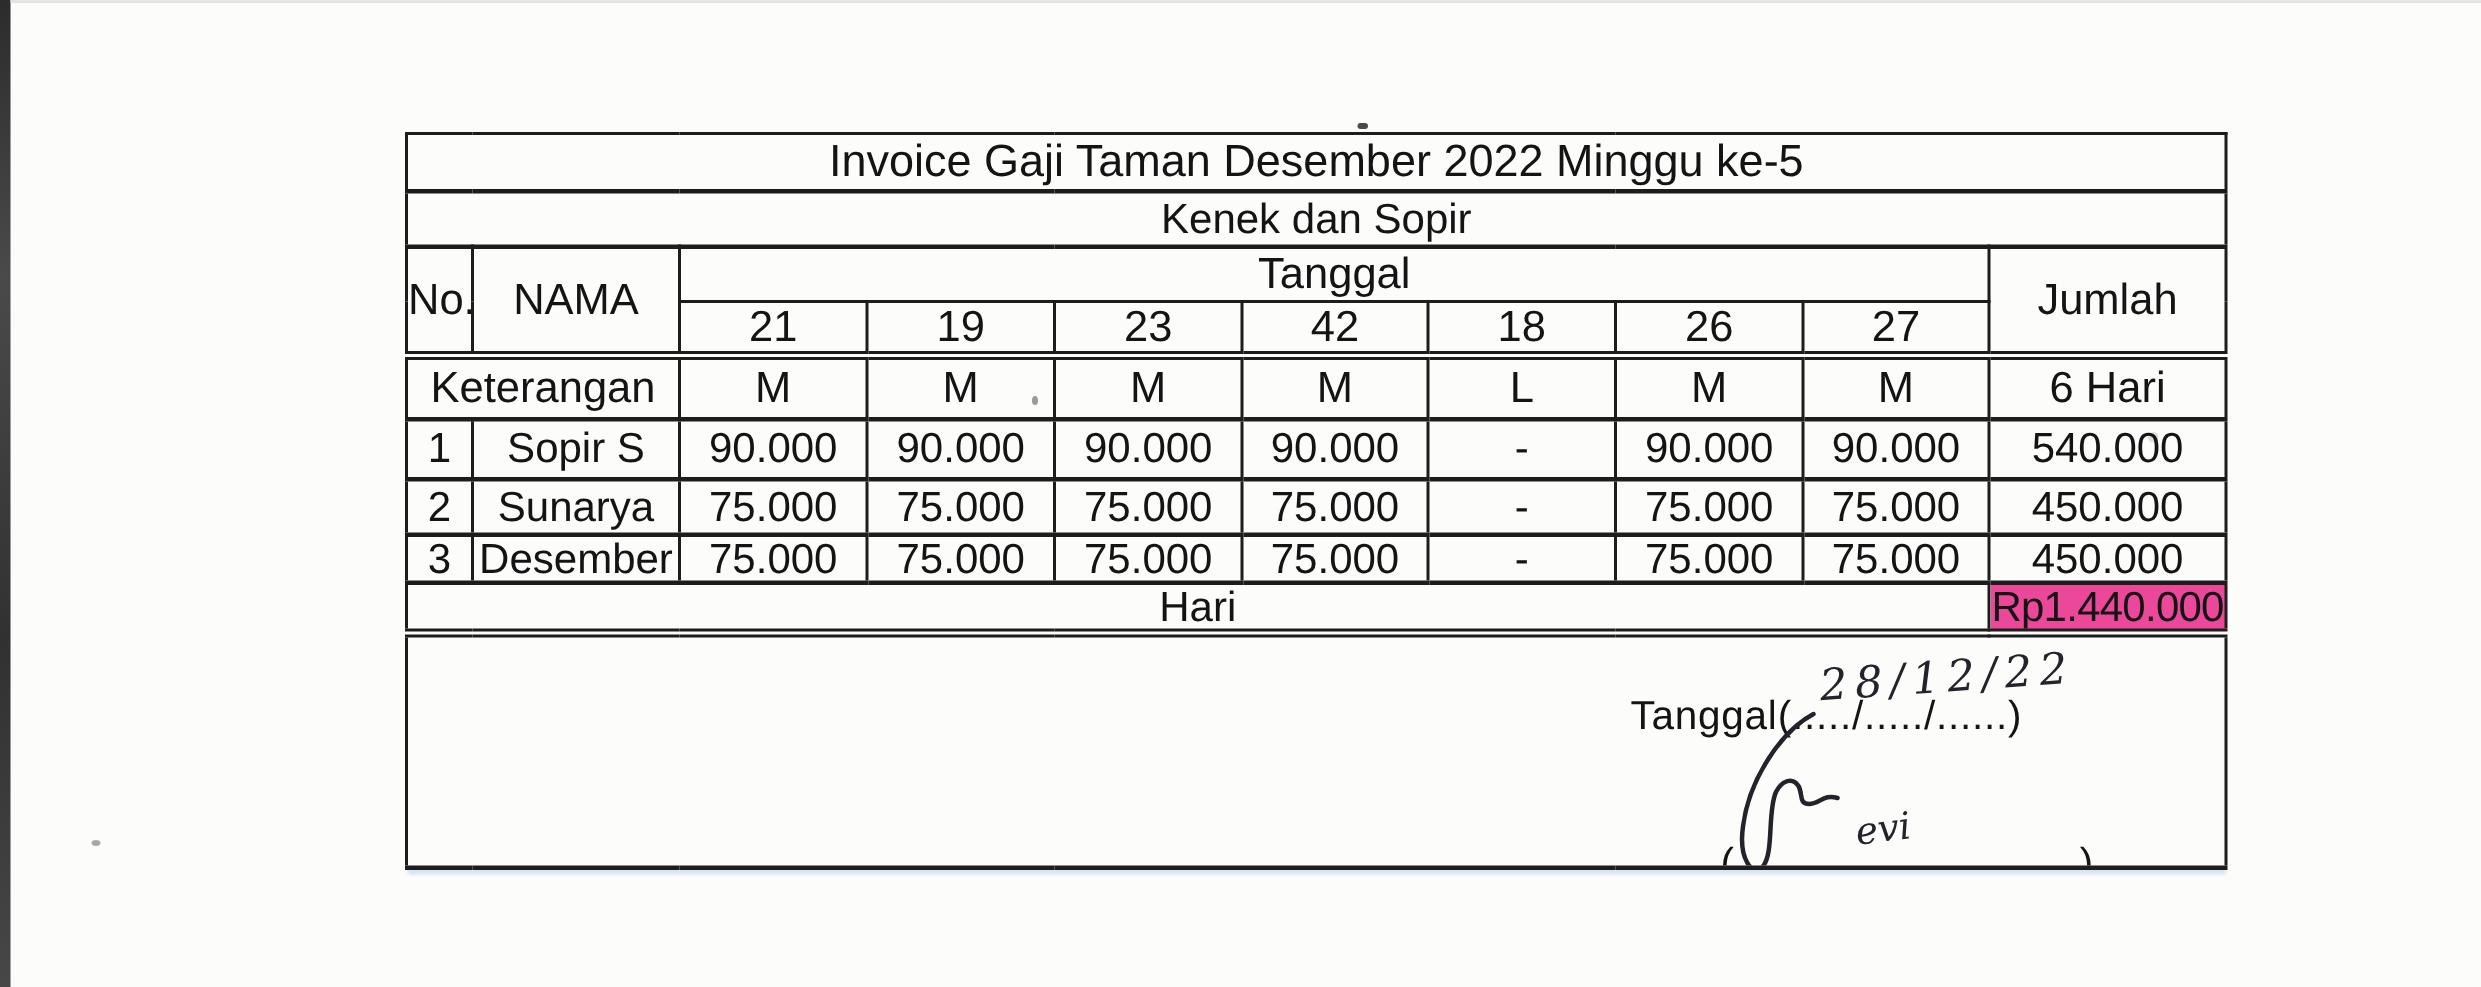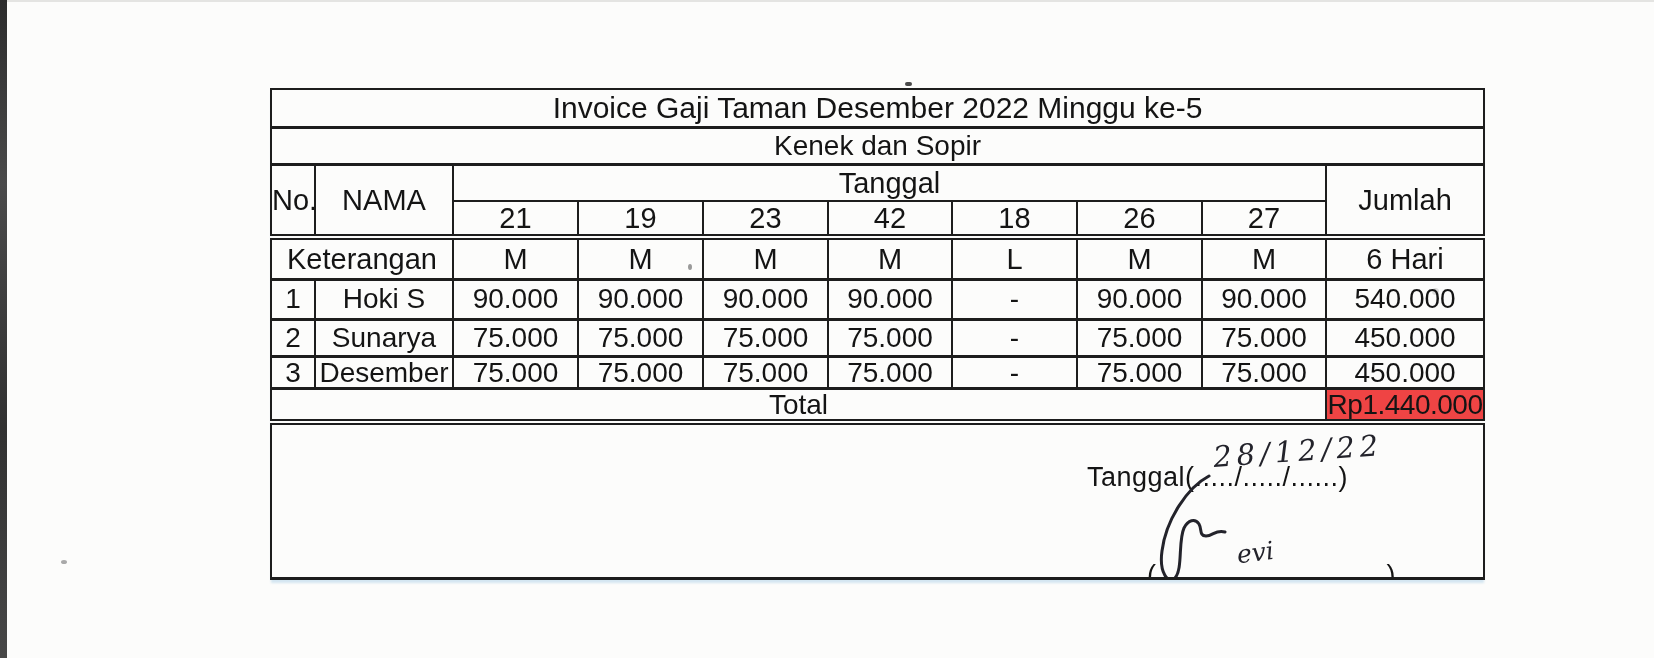--- a/index.html
+++ b/index.html
@@ -38,21 +38,21 @@
   tr.ket-row td{border-top:6px double #1d1d1d;border-bottom-width:3px;font-size:29px;}
   tr.data-row td{font-size:28px;border-bottom-width:3px;}
   tr.data-row.r1{height:40px;}
   tr.data-row.r2{height:37px;}
   tr.data-row.r3{height:31px;}
   td.num{text-align:right;padding-right:2px;}
   td.name{text-align:left;padding-left:5px;}
   td.val{text-align:right;padding-right:10px;}
   tr.total-row{height:29px;}
   tr.total-row td{font-size:28px;}
-  td.total-value{background:#ef4444;text-align:right;font-size:27px;padding-right:4px;letter-spacing:-0.5px;}
+  td.total-value{background:#ec4899;text-align:right;font-size:27px;padding-right:4px;letter-spacing:-0.5px;}
   tr.footer-row{height:156px;}
   tr.footer-row td{border-top:6px double #1d1d1d;border-bottom-width:3px;}
   .footer-inner{position:relative;width:100%;height:152px;}
 
   
   .sig-area{position:absolute;left:815px;top:20px;width:360px;height:132px;font-size:27px;}
   .sig-date-line{position:absolute;left:0;top:18px;letter-spacing:0.5px;}
   .hand{font-family:"DejaVu Serif",serif;font-style:italic;color:#23232b;}
   .sig-date-hand{position:absolute;left:126px;top:-9px;font-size:29px;letter-spacing:5px;
     transform:rotate(-4deg);white-space:nowrap;}
@@ -117,21 +117,21 @@
       <td>M</td>
       <td>M</td>
       <td>L</td>
       <td>M</td>
       <td>M</td>
       <td>6 Hari</td>
     </tr>
 
     <tr class="data-row r1">
       <td class="num">1</td>
-      <td class="name">Hoki S</td>
+      <td class="name">Sopir S</td>
       <td class="val">90.000</td>
       <td class="val">90.000</td>
       <td class="val">90.000</td>
       <td class="val">90.000</td>
       <td class="val">-</td>
       <td class="val">90.000</td>
       <td class="val">90.000</td>
       <td class="val">540.000</td>
     </tr>
     <tr class="data-row r2">
@@ -153,21 +153,21 @@
       <td class="val">75.000</td>
       <td class="val">75.000</td>
       <td class="val">75.000</td>
       <td class="val">-</td>
       <td class="val">75.000</td>
       <td class="val">75.000</td>
       <td class="val">450.000</td>
     </tr>
 
     <tr class="total-row">
-      <td colspan="9">Total</td>
+      <td colspan="9">Hari</td>
       <td class="total-value">Rp1.440.000</td>
     </tr>
 
     <tr class="footer-row">
       <td colspan="10">
         <div class="footer-inner">
           <div class="sig-area">
             <div class="sig-date-line"><span>Tanggal</span><span>(...../...../......)</span></div>
             <div class="sig-date-hand hand">28/12/22</div>
             <svg class="sig-scrawl" width="104" height="118" viewBox="0 0 104 118">

